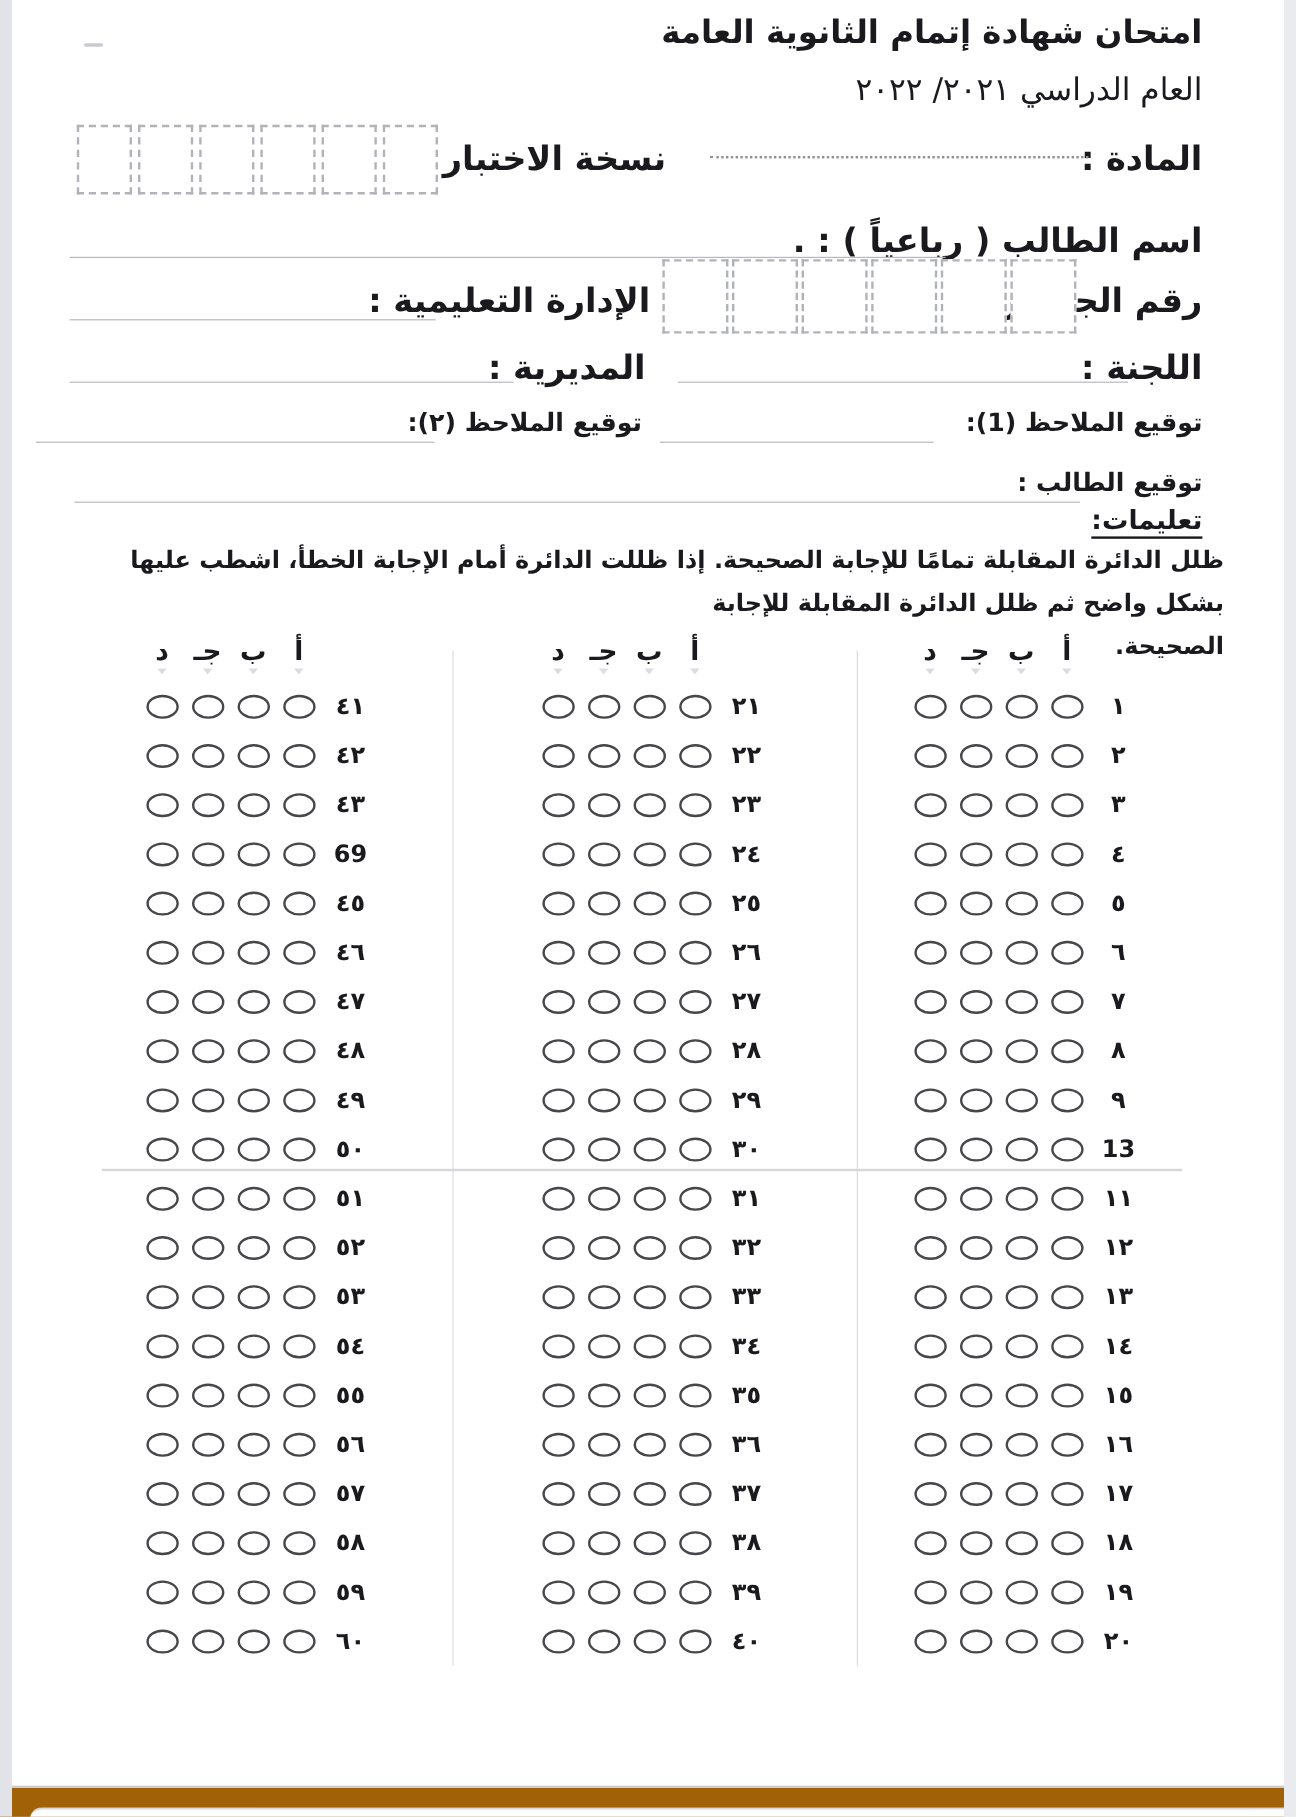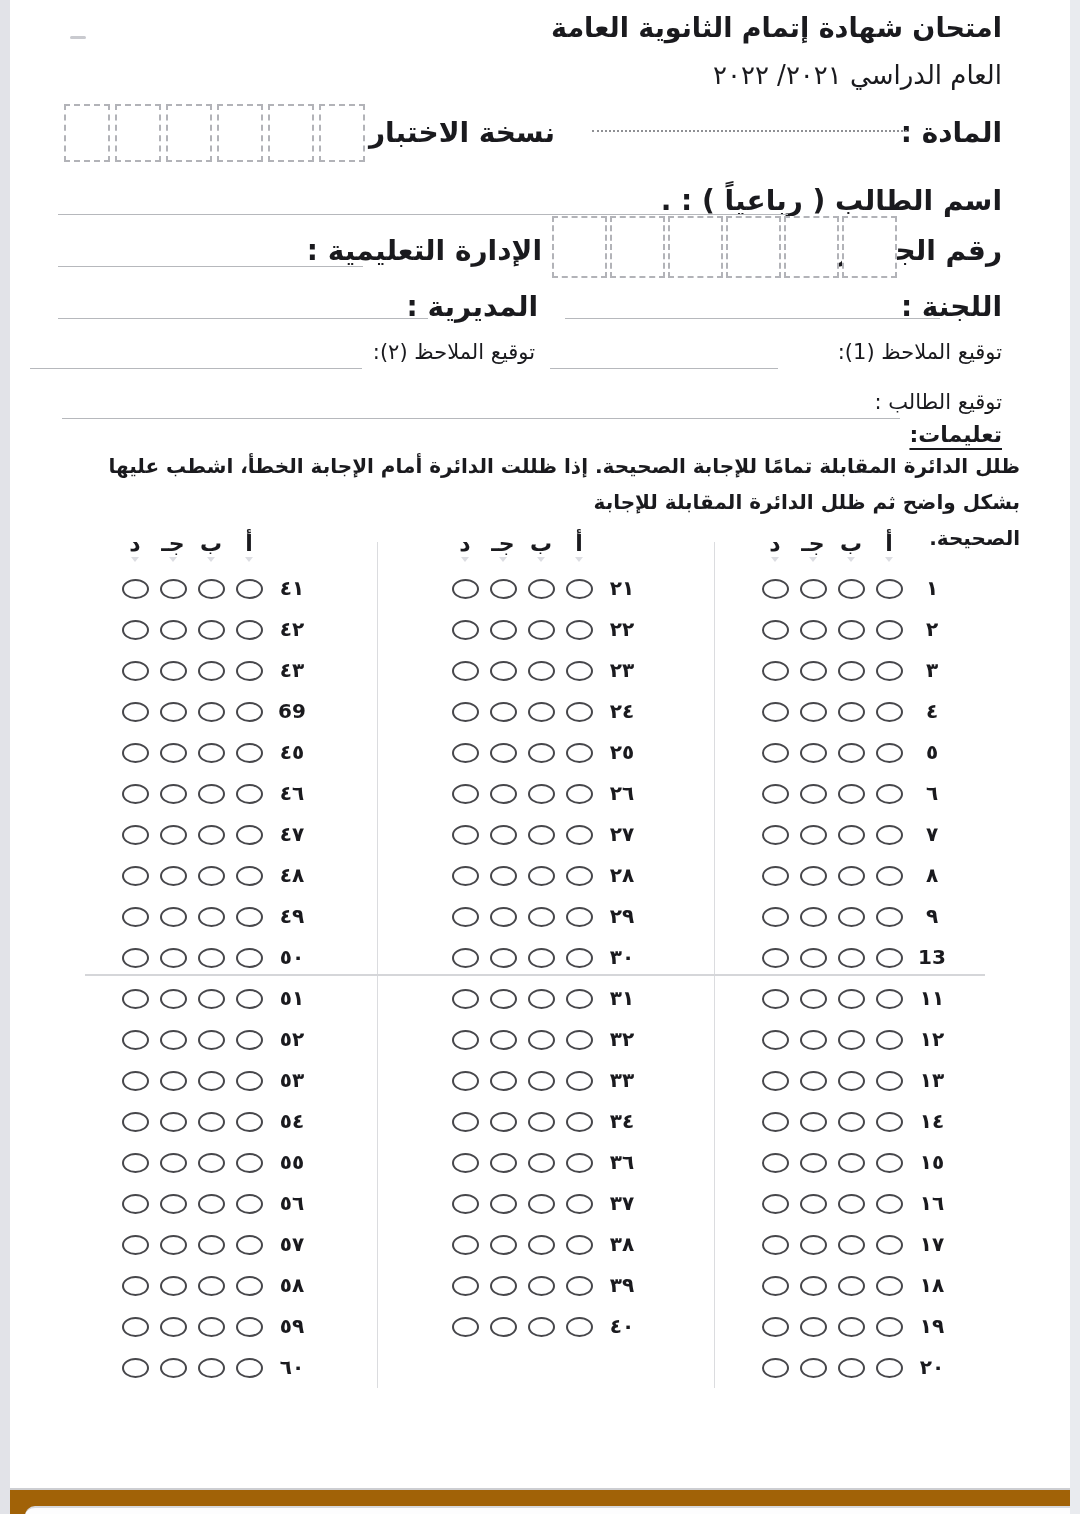--- a/index.html
+++ b/index.html
@@ -8,21 +8,21 @@
   .page{position:absolute;left:10px;top:0;width:1062px;height:1488px;background:#ffffff;border-bottom:2px solid #cdced2;z-index:0;}
   .edge-left{position:absolute;left:0;top:0;width:10px;height:1514px;background:#e2e3e8;z-index:3;}
   .edge-right-line{position:absolute;left:1072px;top:0;width:2px;height:1490px;background:#d2d3d7;z-index:3;}
   .edge-right{position:absolute;left:1074px;top:0;width:6px;height:1514px;background:#edeff2;z-index:3;}
   .next-card{position:absolute;left:25px;top:1506px;width:1055px;height:8px;background:#fdfdfe;border-top:2px solid #d8d9dd;border-top-left-radius:10px;z-index:2;}
   .el{position:absolute;z-index:1;}
   .artifact{left:70px;top:36px;width:16px;height:3px;background:#c9cacf;border-radius:2px;}
   .title{right:68px;top:12px;font-size:27px;font-weight:bold;letter-spacing:0;}
   .year{right:68px;top:60px;font-size:26px;font-weight:500;}
   .lbl{font-size:28px;font-weight:bold;white-space:nowrap;}
-  .lbl-light{font-size:21px;font-weight:400;white-space:nowrap;}
+  .lbl-light{font-size:21px;font-weight:700;white-space:nowrap;}
   .wline{height:0;border-bottom:1.5px solid #b6b8bc;}
   .dotline{height:0;border-bottom:2.5px dotted #8f9094;}
   .boxes{display:flex;}
   .vbox{width:46px;height:58px;border:2px dashed #b2b3b8;box-sizing:border-box;background:#fff;}
   .sbox{width:55px;height:62px;border:2px dashed #b2b3b8;box-sizing:border-box;background:#fff;}
   .instr-head{right:68px;top:422px;font-size:22px;font-weight:bold;text-decoration:underline;text-underline-offset:6px;text-decoration-thickness:2px;margin-left:42px;}
   .instr-body{right:50px;top:448px;width:930px;font-size:20px;font-weight:600;line-height:36px;text-align:right;}
   .grid-col{position:absolute;top:532px;width:200px;z-index:1;}
   .col-right{left:756px;} .col-mid{left:446px;} .col-left{left:116px;}
   .ghead{display:flex;align-items:flex-start;height:36px;}
@@ -646,20 +646,35 @@
           <span class="bubble"></span>
         </div>
         <div class="gcell">
           <span class="bubble"></span>
         </div>
         <div class="gcell">
           <span class="bubble"></span>
         </div>
       </div>
       <div class="grow">
+        <span class="gnum qnum">٣٥</span>
+        <div class="gcell">
+          <span class="bubble"></span>
+        </div>
+        <div class="gcell">
+          <span class="bubble"></span>
+        </div>
+        <div class="gcell">
+          <span class="bubble"></span>
+        </div>
+        <div class="gcell">
+          <span class="bubble"></span>
+        </div>
+      </div>
+      <div class="grow">
         <span class="gnum qnum">٣٦</span>
         <div class="gcell">
           <span class="bubble"></span>
         </div>
         <div class="gcell">
           <span class="bubble"></span>
         </div>
         <div class="gcell">
           <span class="bubble"></span>
         </div>

